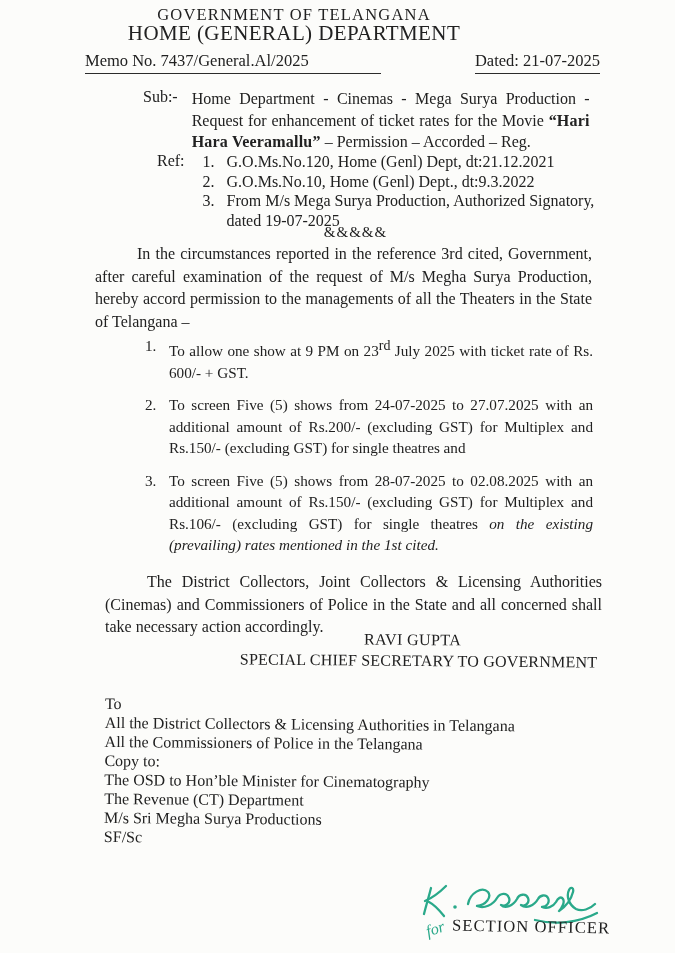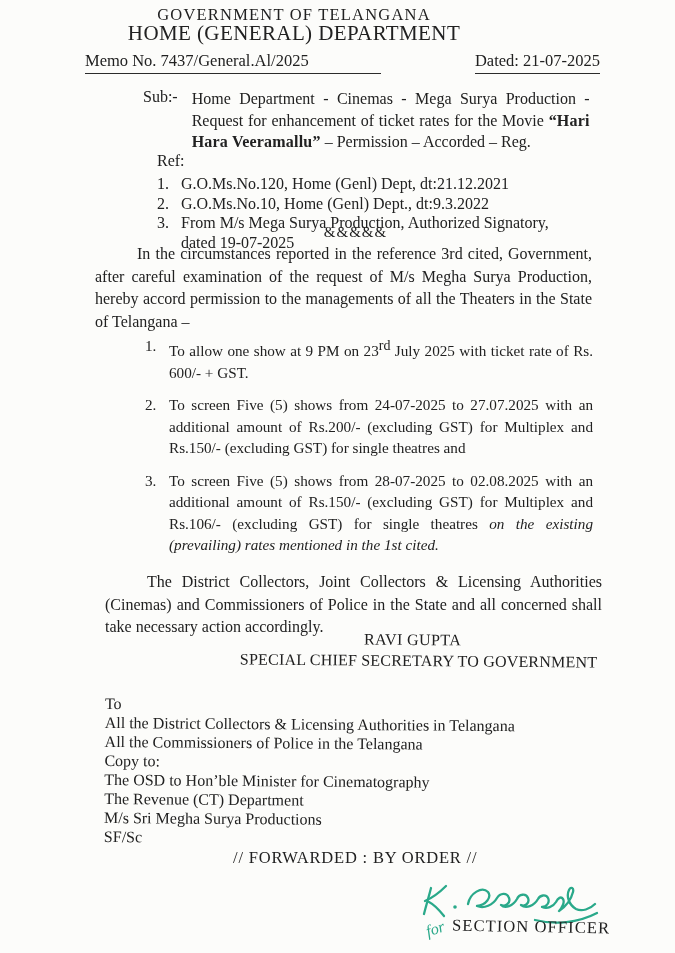--- a/index.html
+++ b/index.html
@@ -31,21 +31,21 @@
     font-size:16.5px;
   }
   .memo-no, .memo-date { border-bottom:1.6px solid #2b2b2b; padding-bottom:2px; }
   .memo-no { padding-right:72px;font-family:Liberation Serif, serif; }
 
   .subject { top:88px; left:143px; display:flex; gap:14px; }
   .sub-label { font-size:16px; flex:0 0 auto; }
   .sub-text { margin:0; width:398px; font-size:16px; line-height:21.5px; text-align:justify; }
   .sub-text b { letter-spacing:0.2px; }
 
-  .reference { top:152px; left:157px; display:flex; gap:4px;flex-direction:column; }
+  .reference { top:152px; left:157px; display:flex; gap:18px; }
   .ref-label { font-size:16px; flex:0 0 auto; }
   .ref-items { display:flex; flex-direction:column; }
   .ref-item { display:flex; font-size:16px; line-height:19.5px; }
   .ref-num { flex:0 0 24px; }
   .ref-text { width:392px; }
 
   .separator { top:224px; left:0; width:675px; text-align:center; font-size:15px;
                transform:translateX(18px); letter-spacing:1px; }
 
   .opening {
@@ -151,21 +151,20 @@
     <div>To</div>
     <div>All the District Collectors &amp; Licensing Authorities in Telangana</div>
     <div>All the Commissioners of Police in the Telangana</div>
     <div>Copy to:</div>
     <div>The OSD to Hon’ble Minister for Cinematography</div>
     <div>The Revenue (CT) Department</div>
     <div>M/s Sri Megha Surya Productions</div>
     <div>SF/Sc</div>
   </div>
 
-  <div class="forwarded">// FORWARDED : BY ORDER //</div>
 
   <div class="signoff" style="color: rgb(42, 169, 138);">
     <svg class="signature-svg" width="182" height="50" viewBox="0 0 182 50" fill="none">
       <g stroke="currentColor" stroke-width="2.3" stroke-linecap="round" stroke-linejoin="round">
         <path d="M11 8 C9 16 6 26 4 34"></path>
         <path d="M26 6 C19 13 12 18 5 21"></path>
         <path d="M9 22 C15 25 20 31 24 36"></path>
         <path d="M48 24 C50 13 62 6 68 12 C72 17 66 25 57 26 C64 29 73 25 77 18 C80 13 87 12 89 18 C91 23 85 27 81 25 C85 29 93 26 97 19 C99 14 106 13 108 18 C110 23 105 27 101 25 C106 29 114 26 118 19 C120 15 126 14 128 18 C130 22 127 27 122 27 C127 29 133 27 136 22 C138 18 141 16 143 19 C145 22 142 28 139 31 C145 27 151 20 153 12 C154 8 151 6 149 10 C146 16 149 25 156 29 C162 32 170 29 175 24"></path>
         <path d="M115 40 C135 45 158 43 177 33"></path>
       </g>

